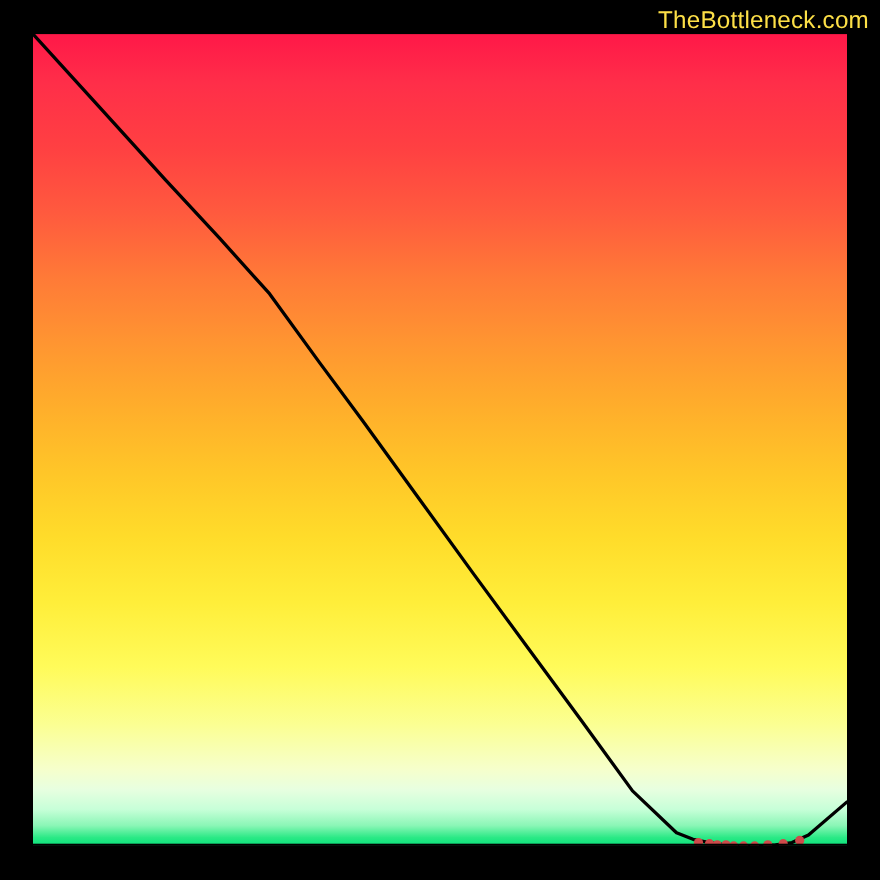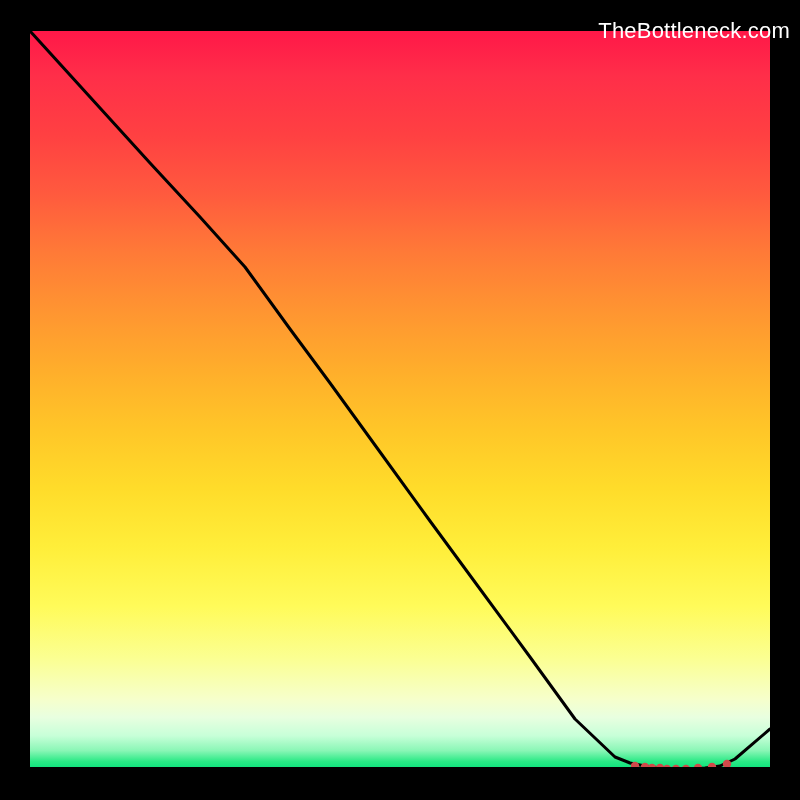--- a/index.html
+++ b/index.html
@@ -1,24 +1,24 @@
 <!DOCTYPE html>
 <html><head>
 <meta charset="utf-8">
 <style>
   * { margin: 0; padding: 0; box-sizing: border-box; }
   html, body { width: 800px; height: 800px; background: #000; overflow: hidden; }
   .wrap { position: relative; width: 800px; height: 800px; }
   .watermark {
     position: absolute;
-    top: 18px;
+    top: 5px;
     right: 10px;
     font-family: Arial, Helvetica, sans-serif;
     font-size: 22px;
-    color: #ffffff;
+    color: #fde047;
     font-weight: 500;
     letter-spacing: 0.2px;
     z-index: 5;
   }
   .plot {
     position: absolute;
     left: 30px;
     top: 31px;
     width: 740px;
     height: 738px;

